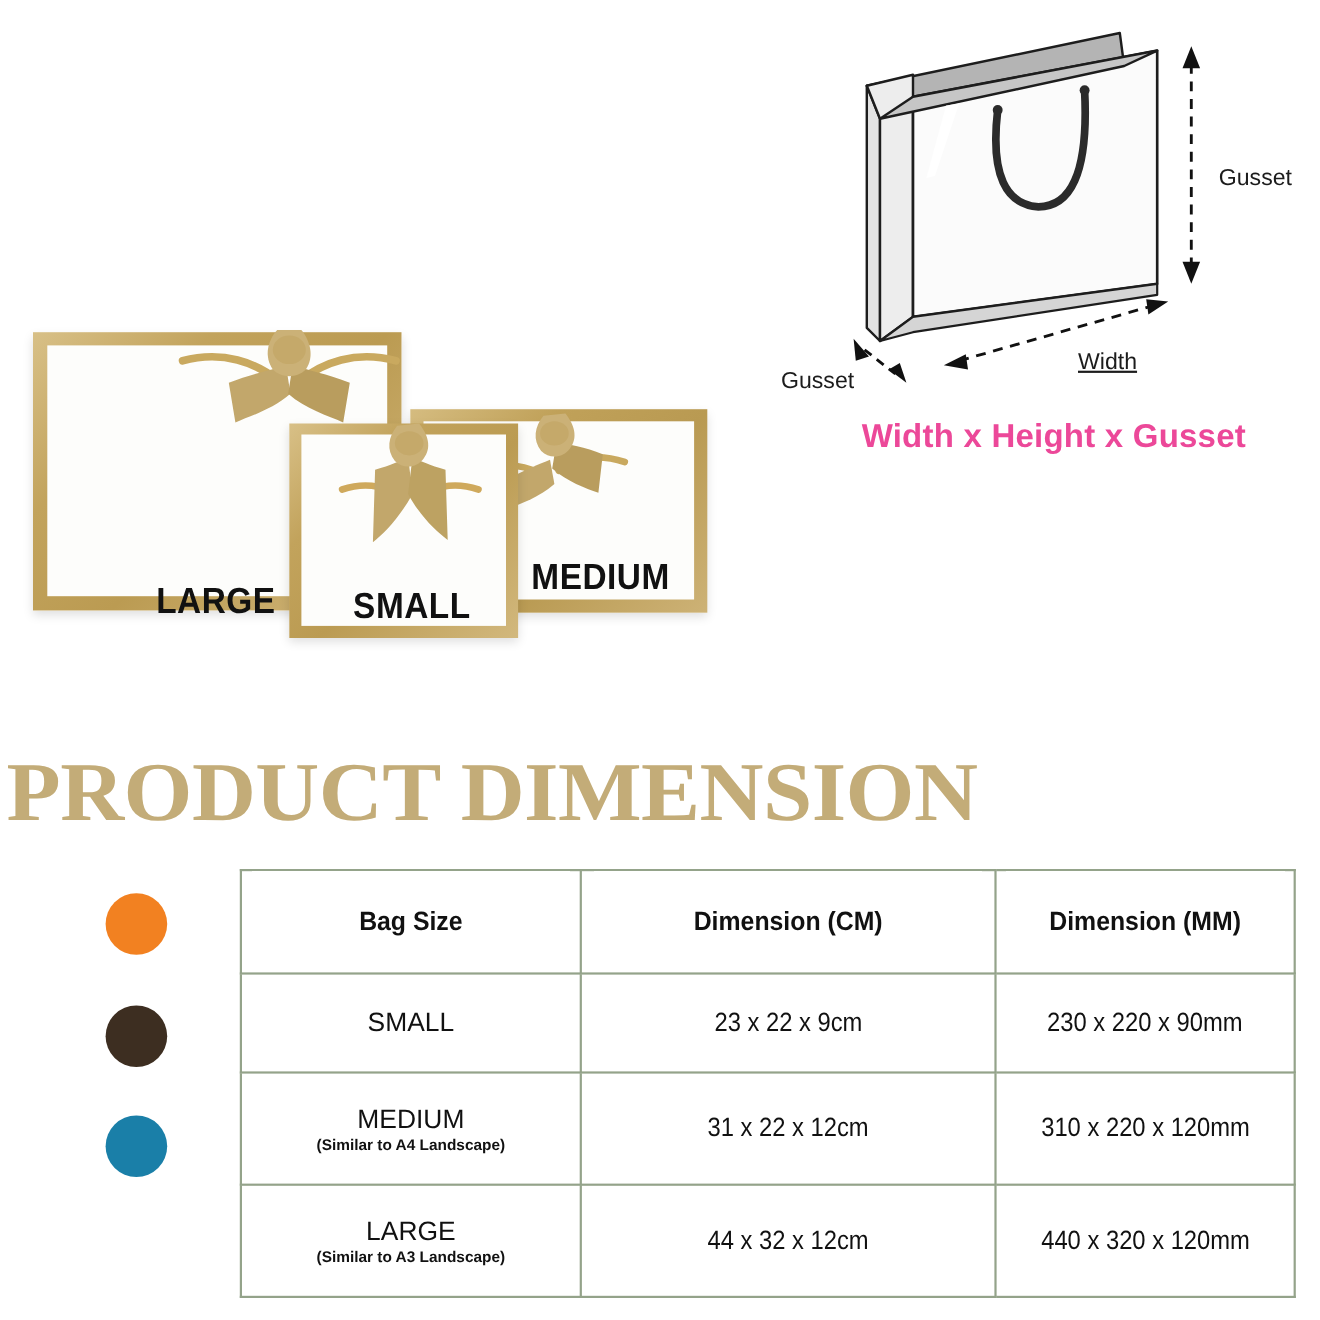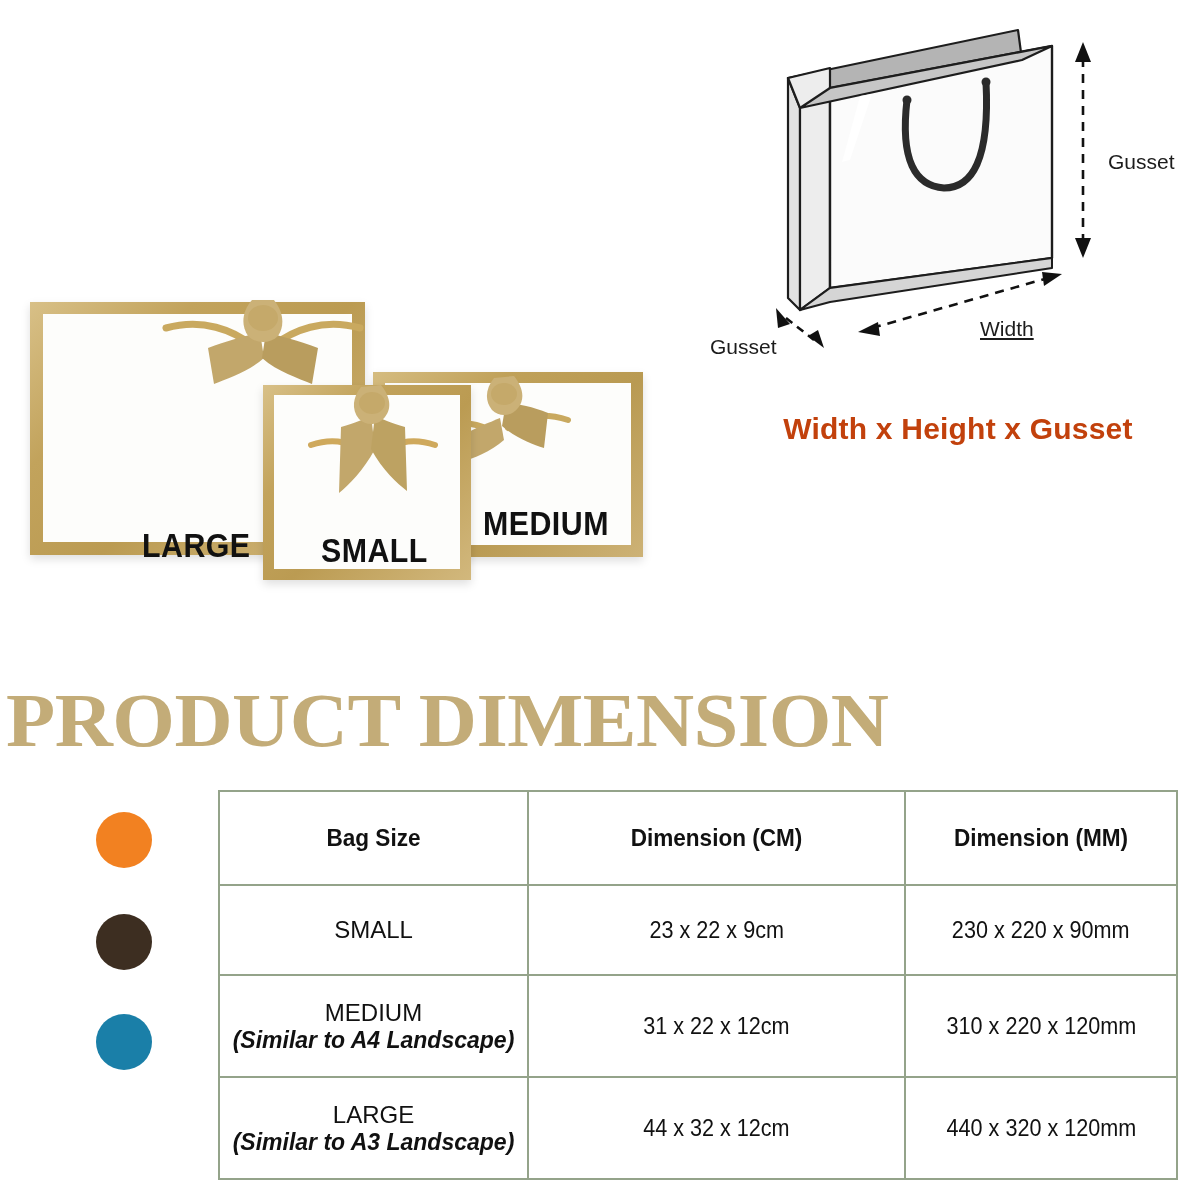--- a/index.html
+++ b/index.html
@@ -74,23 +74,22 @@
 
   #diagram-caption {
     position: absolute;
     left: 48px; top: 370px;
     width: 420px;
     text-align: center;
     font-family: "Liberation Sans", sans-serif;
     font-weight: bold;
     font-size: 30px;
     letter-spacing: .2px;
-    color: #c2410c;
-    white-space: nowrap;
-    margin-top: 32px;
+    color: #ec4899;
+    white-space: nowrap;
   }
 
   
   #page-title {
     position: absolute;
     left: 6px; top: 682px;
     font-family: "Liberation Serif", "DejaVu Serif", serif;
     font-weight: bold;
     font-size: 76px;
     line-height: 1;
@@ -141,21 +140,21 @@
     font-weight: bold;
     transform: scaleX(.94);
   }
   #dimension-table tbody td {
     height: 88px;
     font-size: 24px;
     font-weight: normal;
   }
   #dimension-table tbody tr.tall td { height: 100px; }
   .cell-name { display: block; font-size: 24px; }
-  .cell-note { display: block; font-size: 23px; font-weight: bold; margin-top: 0; font-style: italic; }
+  .cell-note { display: block; font-size: 14px; font-weight: bold; margin-top: 0; }
   .shrink { display: inline-block; transform: scaleX(.9); transform-origin: center; }
 </style>
 </head>
 <body>
 
 <div class="abs" id="bag-photo-group">
 
   <div class="bag" id="bag-large">
     <div class="inner"></div>
     <span class="bag-label" id="label-large">LARGE</span>

